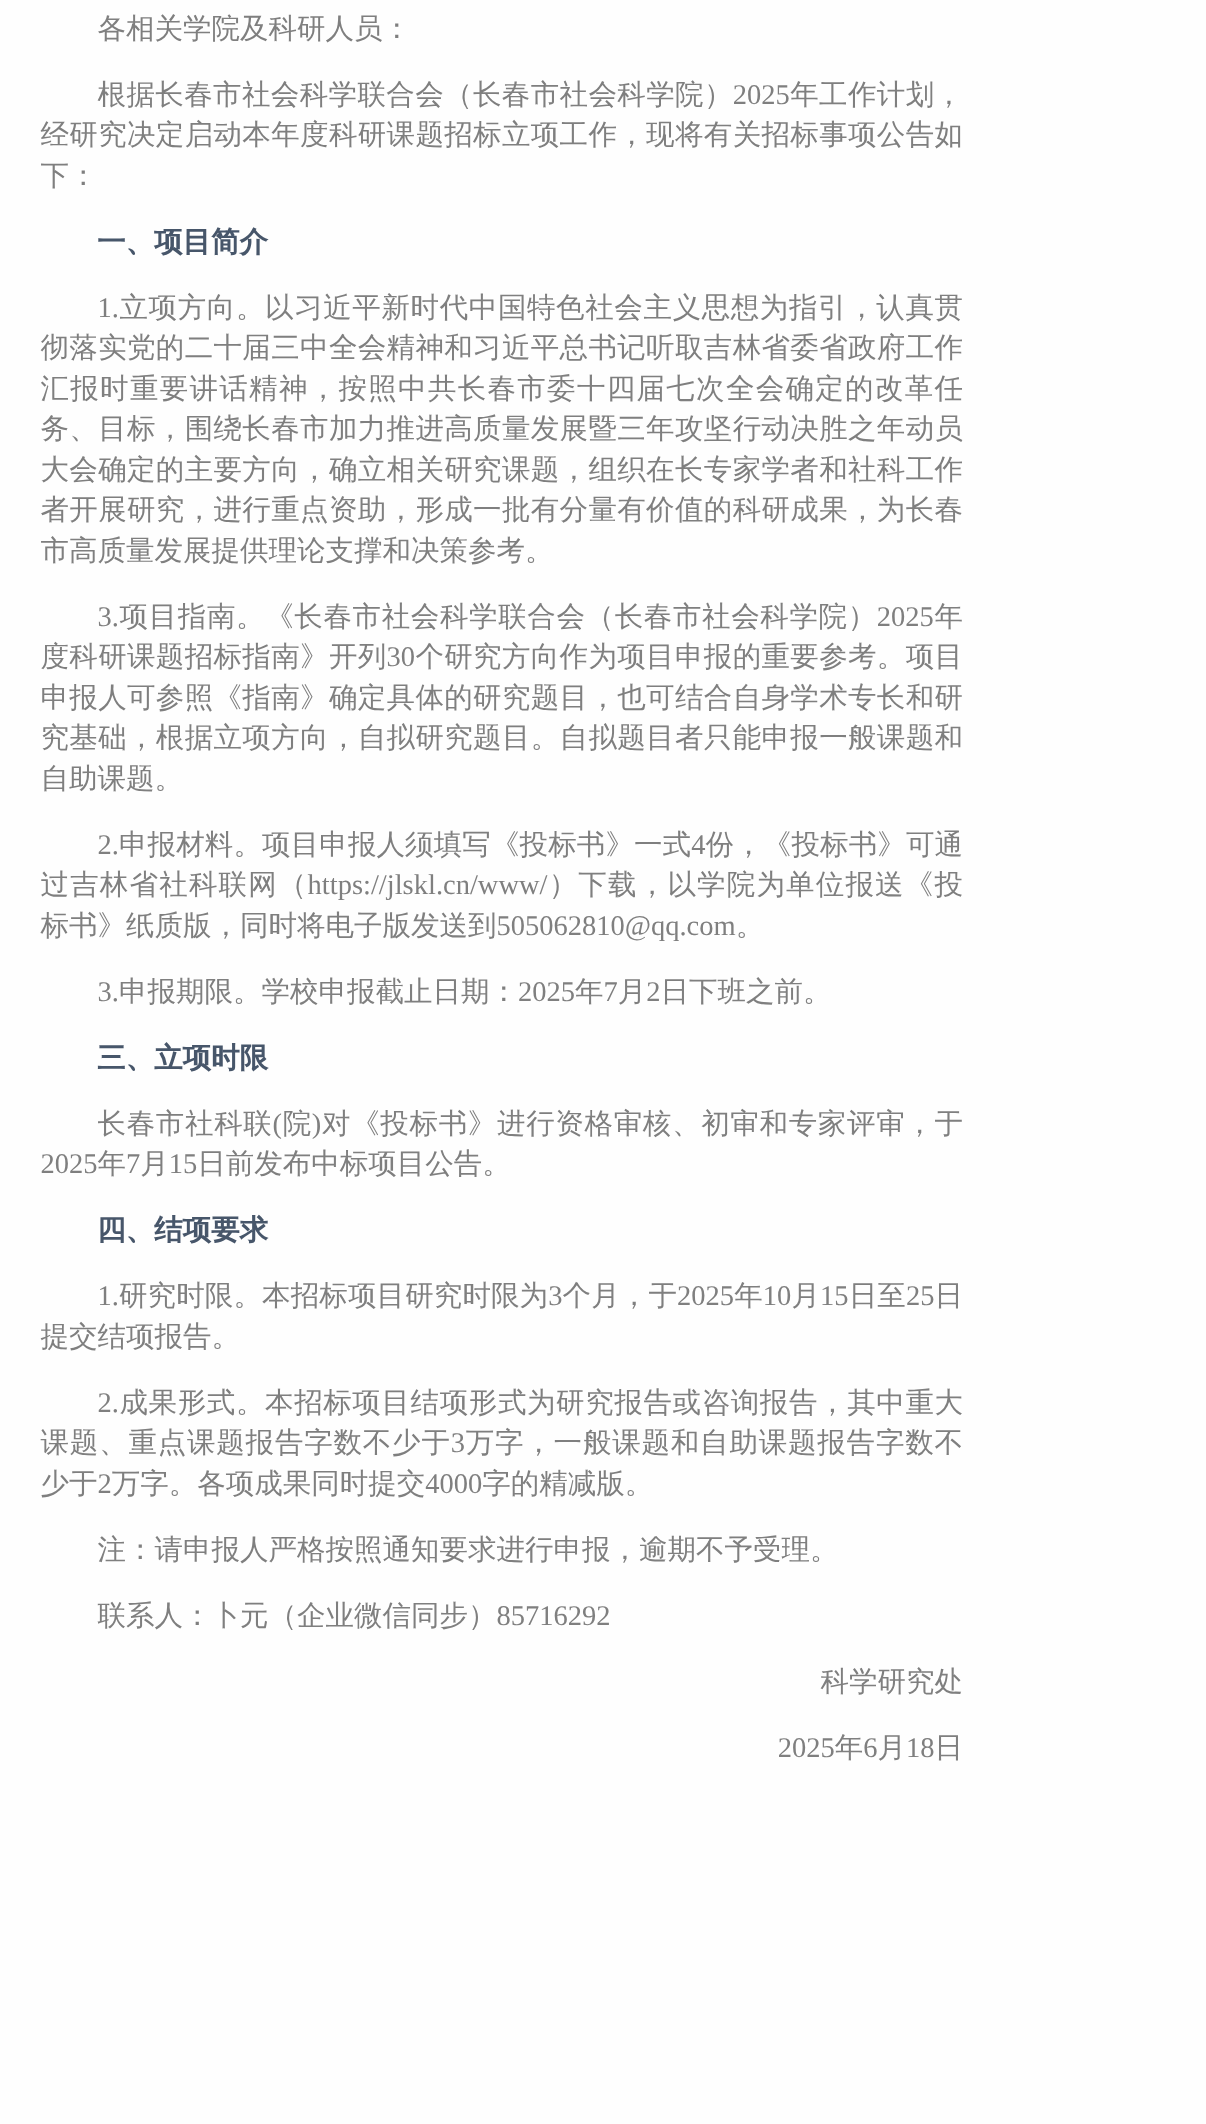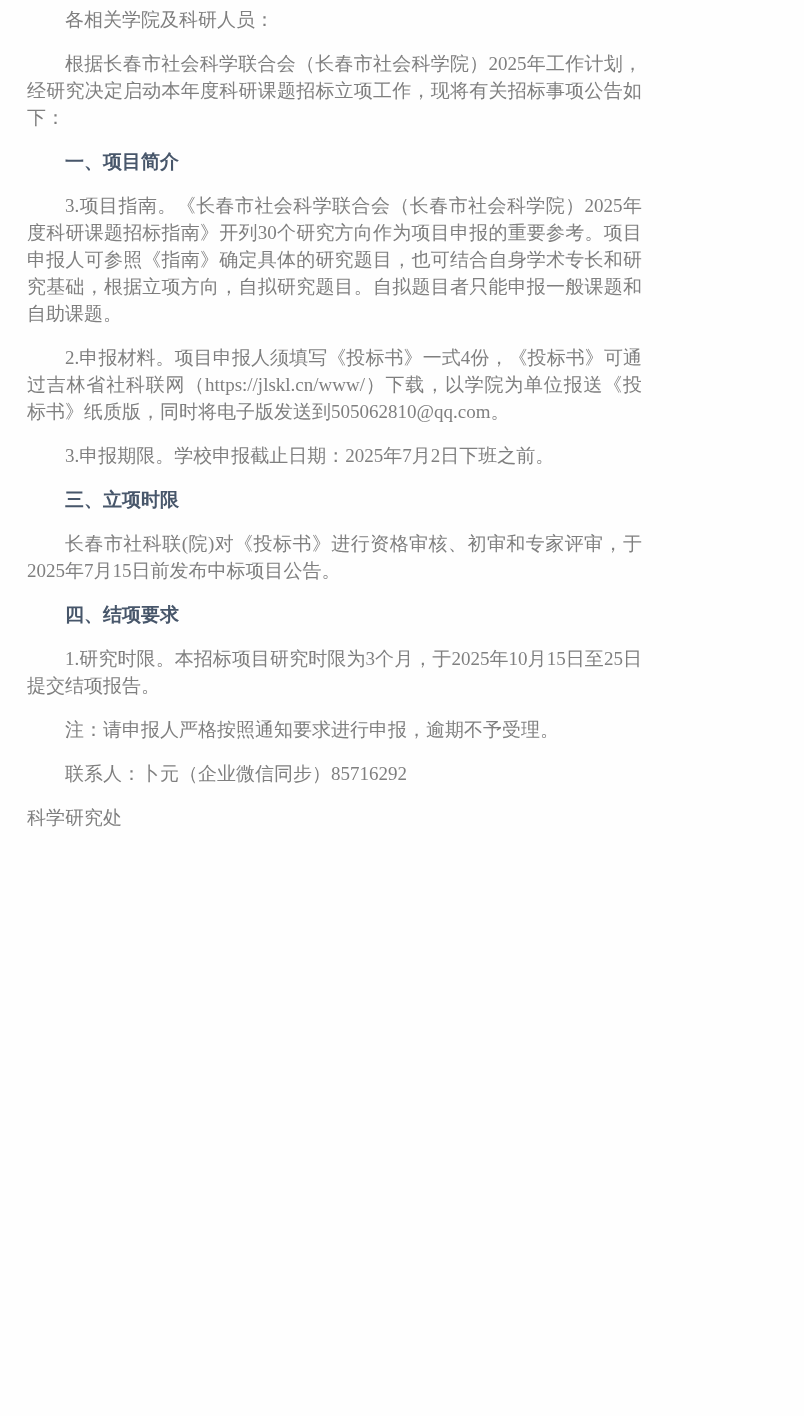--- a/index.html
+++ b/index.html
@@ -21,42 +21,45 @@
     margin: 0 0 17px 0;
   }
   .indent {
     text-indent: 2em;
   }
   .heading {
     font-weight: bold;
     color: #47566a;
   }
   .right {
-    text-align: left;
+    text-align: right;
     text-indent: 0;
   }
 </style>
 </head>
 <body>
 
 <div class="doc">
   <p class="para indent">各相关学院及科研人员：</p>
 
   <p class="para indent">根据长春市社会科学联合会（长春市社会科学院）2025年工作计划，经研究决定启动本年度科研课题招标立项工作，现将有关招标事项公告如下：</p>
 
   <div id="sections">
       <p class="para heading indent">一、项目简介</p>
+      <p class="para indent">1.立项方向。以习近平新时代中国特色社会主义思想为指引，认真贯彻落实党的二十届三中全会精神和习近平总书记听取吉林省委省政府工作汇报时重要讲话精神，按照中共长春市委十四届七次全会确定的改革任务、目标，围绕长春市加力推进高质量发展暨三年攻坚行动决胜之年动员大会确定的主要方向，确立相关研究课题，组织在长专家学者和社科工作者开展研究，进行重点资助，形成一批有分量有价值的科研成果，为长春市高质量发展提供理论支撑和决策参考。</p>
       <p class="para indent">3.项目指南。《长春市社会科学联合会（长春市社会科学院）2025年度科研课题招标指南》开列30个研究方向作为项目申报的重要参考。项目申报人可参照《指南》确定具体的研究题目，也可结合自身学术专长和研究基础，根据立项方向，自拟研究题目。自拟题目者只能申报一般课题和自助课题。</p>
       <p class="para indent">2.申报材料。项目申报人须填写《投标书》一式4份，《投标书》可通过吉林省社科联网（https://jlskl.cn/www/）下载，以学院为单位报送《投标书》纸质版，同时将电子版发送到505062810@qq.com。</p>
       <p class="para indent">3.申报期限。学校申报截止日期：2025年7月2日下班之前。</p>
       <p class="para heading indent">三、立项时限</p>
       <p class="para indent">长春市社科联(院)对《投标书》进行资格审核、初审和专家评审，于2025年7月15日前发布中标项目公告。</p>
       <p class="para heading indent">四、结项要求</p>
       <p class="para indent">1.研究时限。本招标项目研究时限为3个月，于2025年10月15日至25日提交结项报告。</p>
+      <p class="para indent">2.成果形式。本招标项目结项形式为研究报告或咨询报告，其中重大课题、重点课题报告字数不少于3万字，一般课题和自助课题报告字数不少于2万字。各项成果同时提交4000字的精减版。</p>
     </div>
 
   <p class="para indent">注：请申报人严格按照通知要求进行申报，逾期不予受理。</p>
 
   <p class="para indent">联系人：卜元（企业微信同步）85716292</p>
 
   <p class="para right">科学研究处</p>
 
+  <p class="para right">2025年6月18日</p>
 </div>
 
 </body></html>

